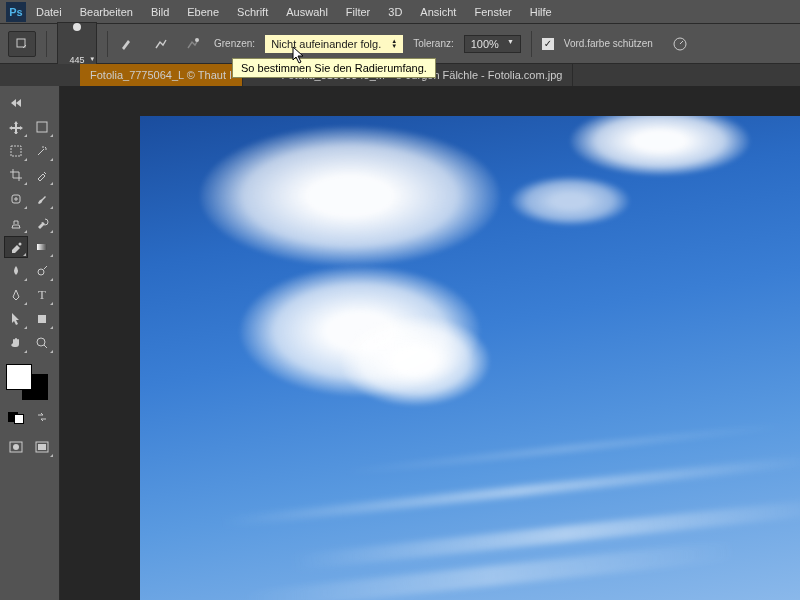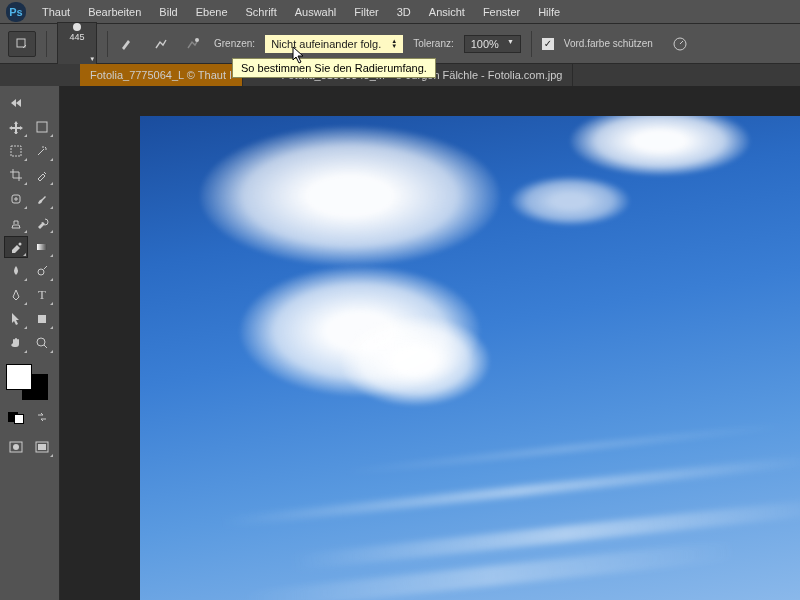--- a/index.html
+++ b/index.html
@@ -1,26 +1,26 @@
 <!DOCTYPE html>
 <html><head>
 <meta charset="utf-8">
 <style>
 * { margin: 0; padding: 0; box-sizing: border-box; font-family: "Segoe UI", Tahoma, sans-serif; }
 body { width: 800px; height: 600px; background: #535353; overflow: hidden; font-size: 11px; color: #e0e0e0; }
 
 
 .menubar { height: 24px; background: #535353; display: flex; align-items: center; padding-left: 6px; gap: 2px; border-bottom: 1px solid #2a2a2a; }
-.ps-logo { width: 20px; height: 20px; background: #1a2f4a; border-radius: 9px; display: flex; align-items: center; justify-content: center; color: #4fb3e8; font-weight: bold; font-size: 11px; margin-right: 6px; }
+.ps-logo { width: 20px; height: 20px; background: #1a2f4a; border-radius: 0; display: flex; align-items: center; justify-content: center; color: #4fb3e8; font-weight: bold; font-size: 11px; margin-right: 0; }
 .menu-item { padding: 4px 8px; cursor: default; }
 
 
 .optbar { height: 40px; background: #535353; display: flex; align-items: center; padding: 0 8px; gap: 10px; border-bottom: 1px solid #2a2a2a; }
 .tool-preset { width: 28px; height: 26px; background: #424242; border: 1px solid #2a2a2a; border-radius: 2px; display: flex; align-items: center; justify-content: center; }
-.brush-preview { display: flex; flex-direction: column; align-items: center; width: 40px; height: 44px; background: #424242; border: 1px solid #2a2a2a; justify-content: flex-start; position: relative; }
+.brush-preview { display: flex; flex-direction: column; align-items: center; width: 40px; height: 44px; background: #424242; border: 1px solid #2a2a2a; justify-content: space-between; position: relative; }
 .brush-dot { width: 8px; height: 8px; background: #e0e0e0; border-radius: 50%; }
 .brush-size { font-size: 9px; margin-top: 1px; }
 .small-arrow { font-size: 7px; position: absolute; right: 2px; bottom: 2px; }
 .opt-icon { width: 22px; height: 22px; display: flex; align-items: center; justify-content: center; }
 .opt-label { font-size: 10px; color: #d0d0d0; }
 .dropdown { background: #fef9c3; color: #1a1a1a; padding: 3px 6px; font-size: 11px; display: flex; align-items: center; gap: 6px; position: relative; }
 .dropdown-arrows { display: flex; flex-direction: column; font-size: 6px; line-height: 5px; margin-left: 4px; }
 .toler-box { background: #424242; border: 1px solid #2a2a2a; padding: 2px 6px; font-size: 11px; display: flex; gap: 8px; }
 .chk { width: 12px; height: 12px; background: #e0e0e0; display: inline-flex; align-items: center; justify-content: center; color: #222; font-size: 10px; }
 .divider-v { width: 1px; height: 26px; background: #3a3a3a; }
@@ -63,21 +63,21 @@
 .w3 { width: 500px; left: 100px; top: 450px; height: 20px; opacity: 0.7; }
 .w4 { width: 450px; left: 200px; top: 330px; height: 6px; opacity: 0.5; }
 
 svg { display: block; }
 </style>
 </head>
 <body>
 
 <div class="menubar">
   <div class="ps-logo">Ps</div>
-  <div class="menu-item">Thaut</div>
+  <div class="menu-item">Datei</div>
   <div class="menu-item">Bearbeiten</div>
   <div class="menu-item">Bild</div>
   <div class="menu-item">Ebene</div>
   <div class="menu-item">Schrift</div>
   <div class="menu-item">Auswahl</div>
   <div class="menu-item">Filter</div>
   <div class="menu-item">3D</div>
   <div class="menu-item">Ansicht</div>
   <div class="menu-item">Fenster</div>
   <div class="menu-item">Hilfe</div>

